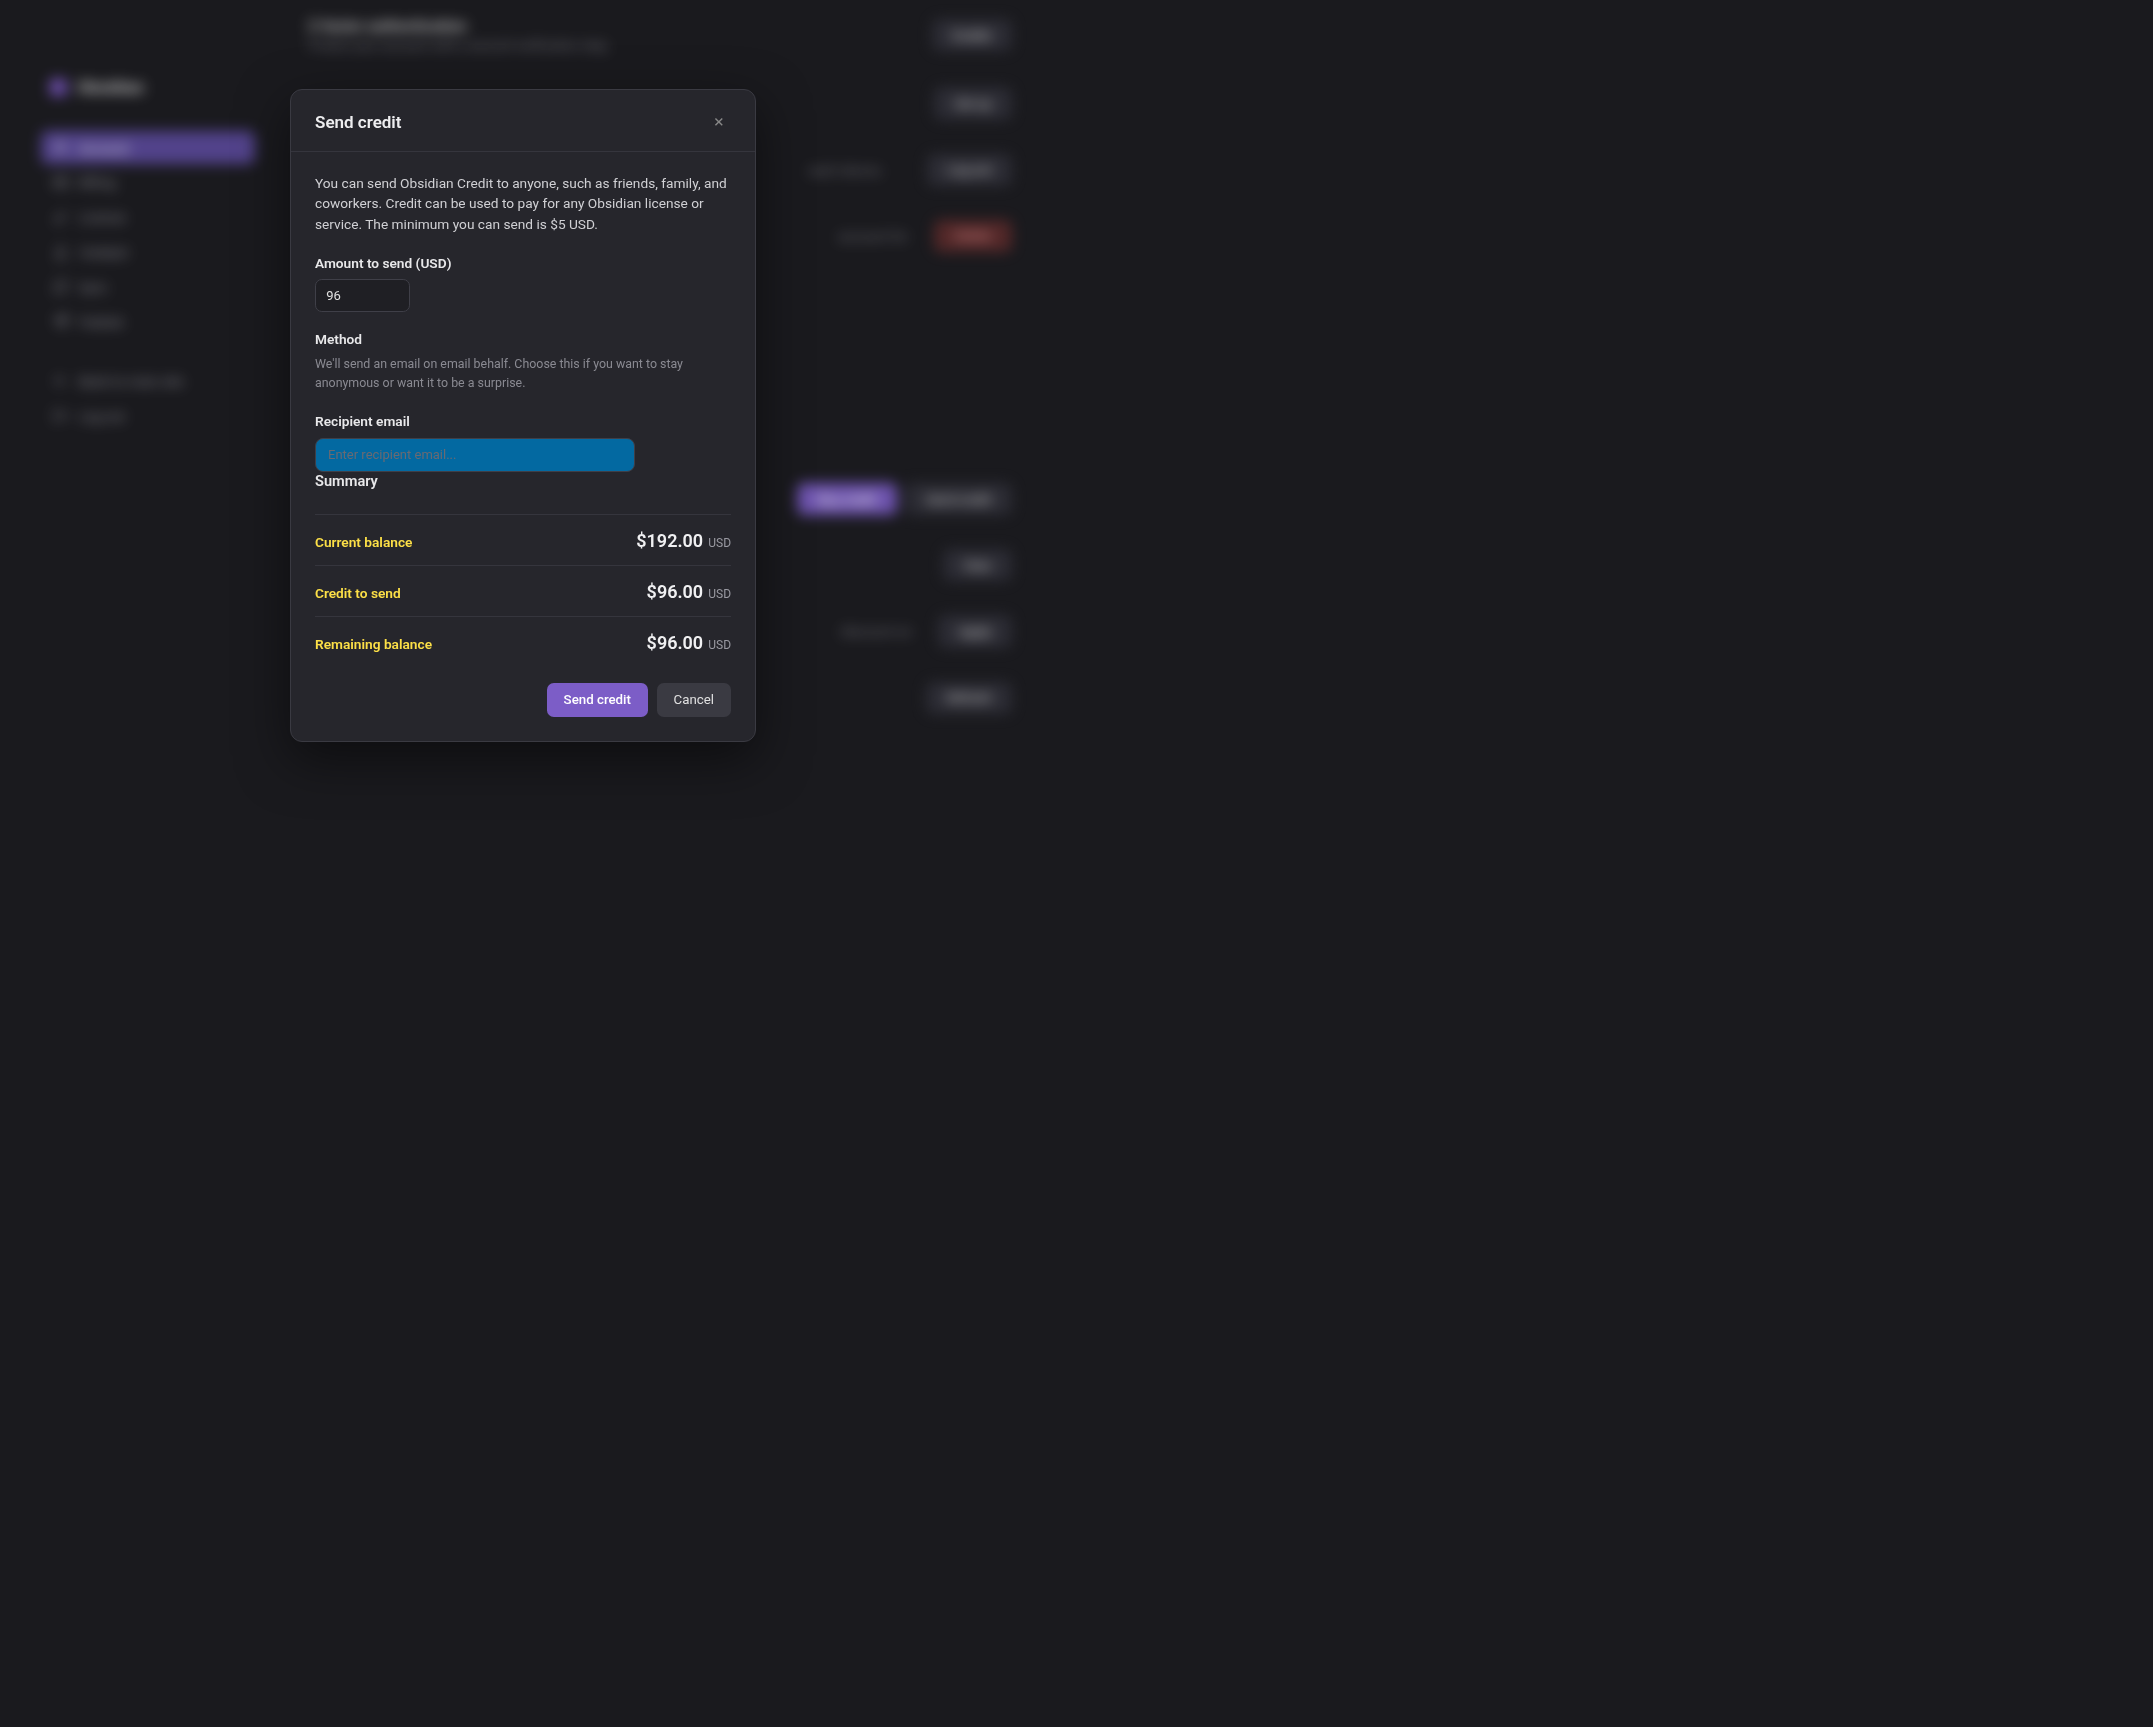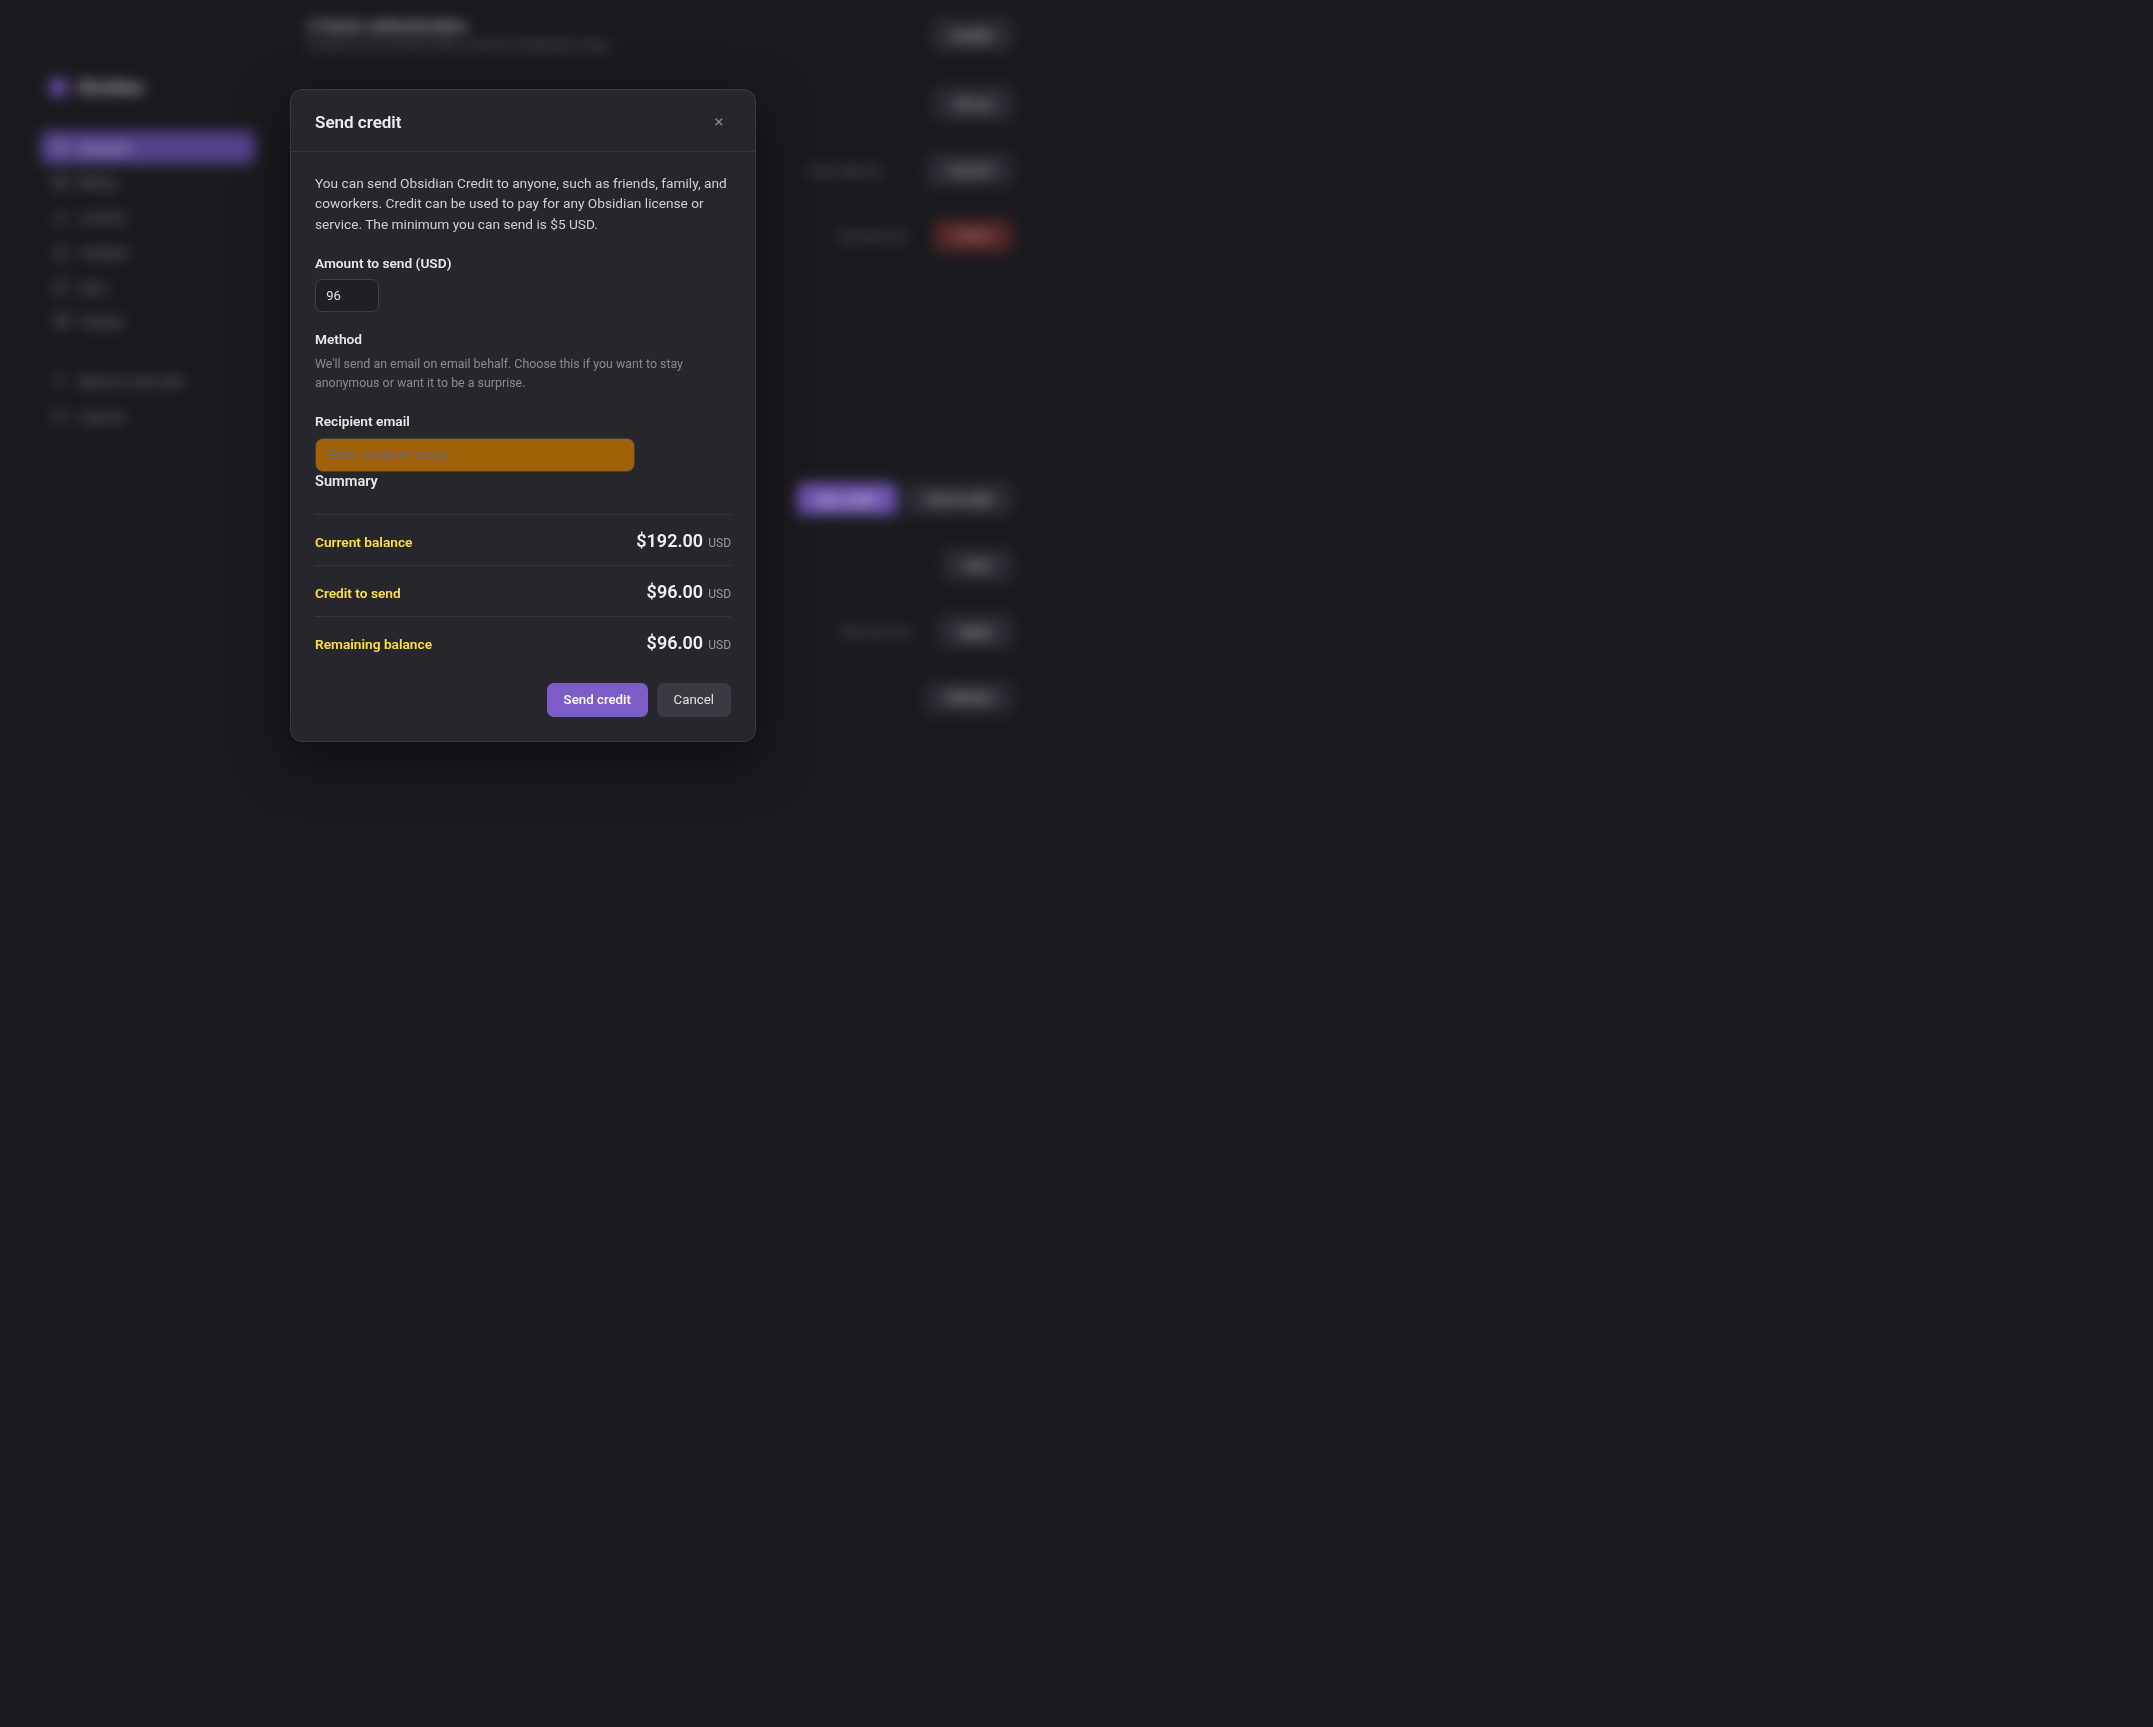--- a/index.html
+++ b/index.html
@@ -176,21 +176,21 @@
     }
     
     .field-label {
       font-size: 13.7px;
       font-weight: 600;
       color: #e8e8ea;
       margin-bottom: 8.6px;
     }
     
     .num-input {
-      width: 64px;
+      width: 95px;
       padding: 7.7px 10.3px;
       background: #1f1f24;
       border: 0.9px solid #3f3f48;
       border-radius: 6.8px;
       color: #e0e0e0;
       font-size: 13px;
       margin-bottom: 19px;
     }
     
     .radio-group {
@@ -237,21 +237,21 @@
       font-size: 12.4px;
       color: #8a8a92;
       line-height: 1.5;
       margin-top: 5.1px;
       margin-bottom: 20.5px;
     }
     
     .email-input {
       width: 320px;
       padding: 8.6px 12px;
-      background: #a16207;
+      background: #0369a1;
       border: 0.9px solid #3f3f48;
       border-radius: 8px;
       color: #e0e0e0;
       font-size: 13px;
     }
     
     .email-input::placeholder {
       color: #6a6a72;
     }
     

